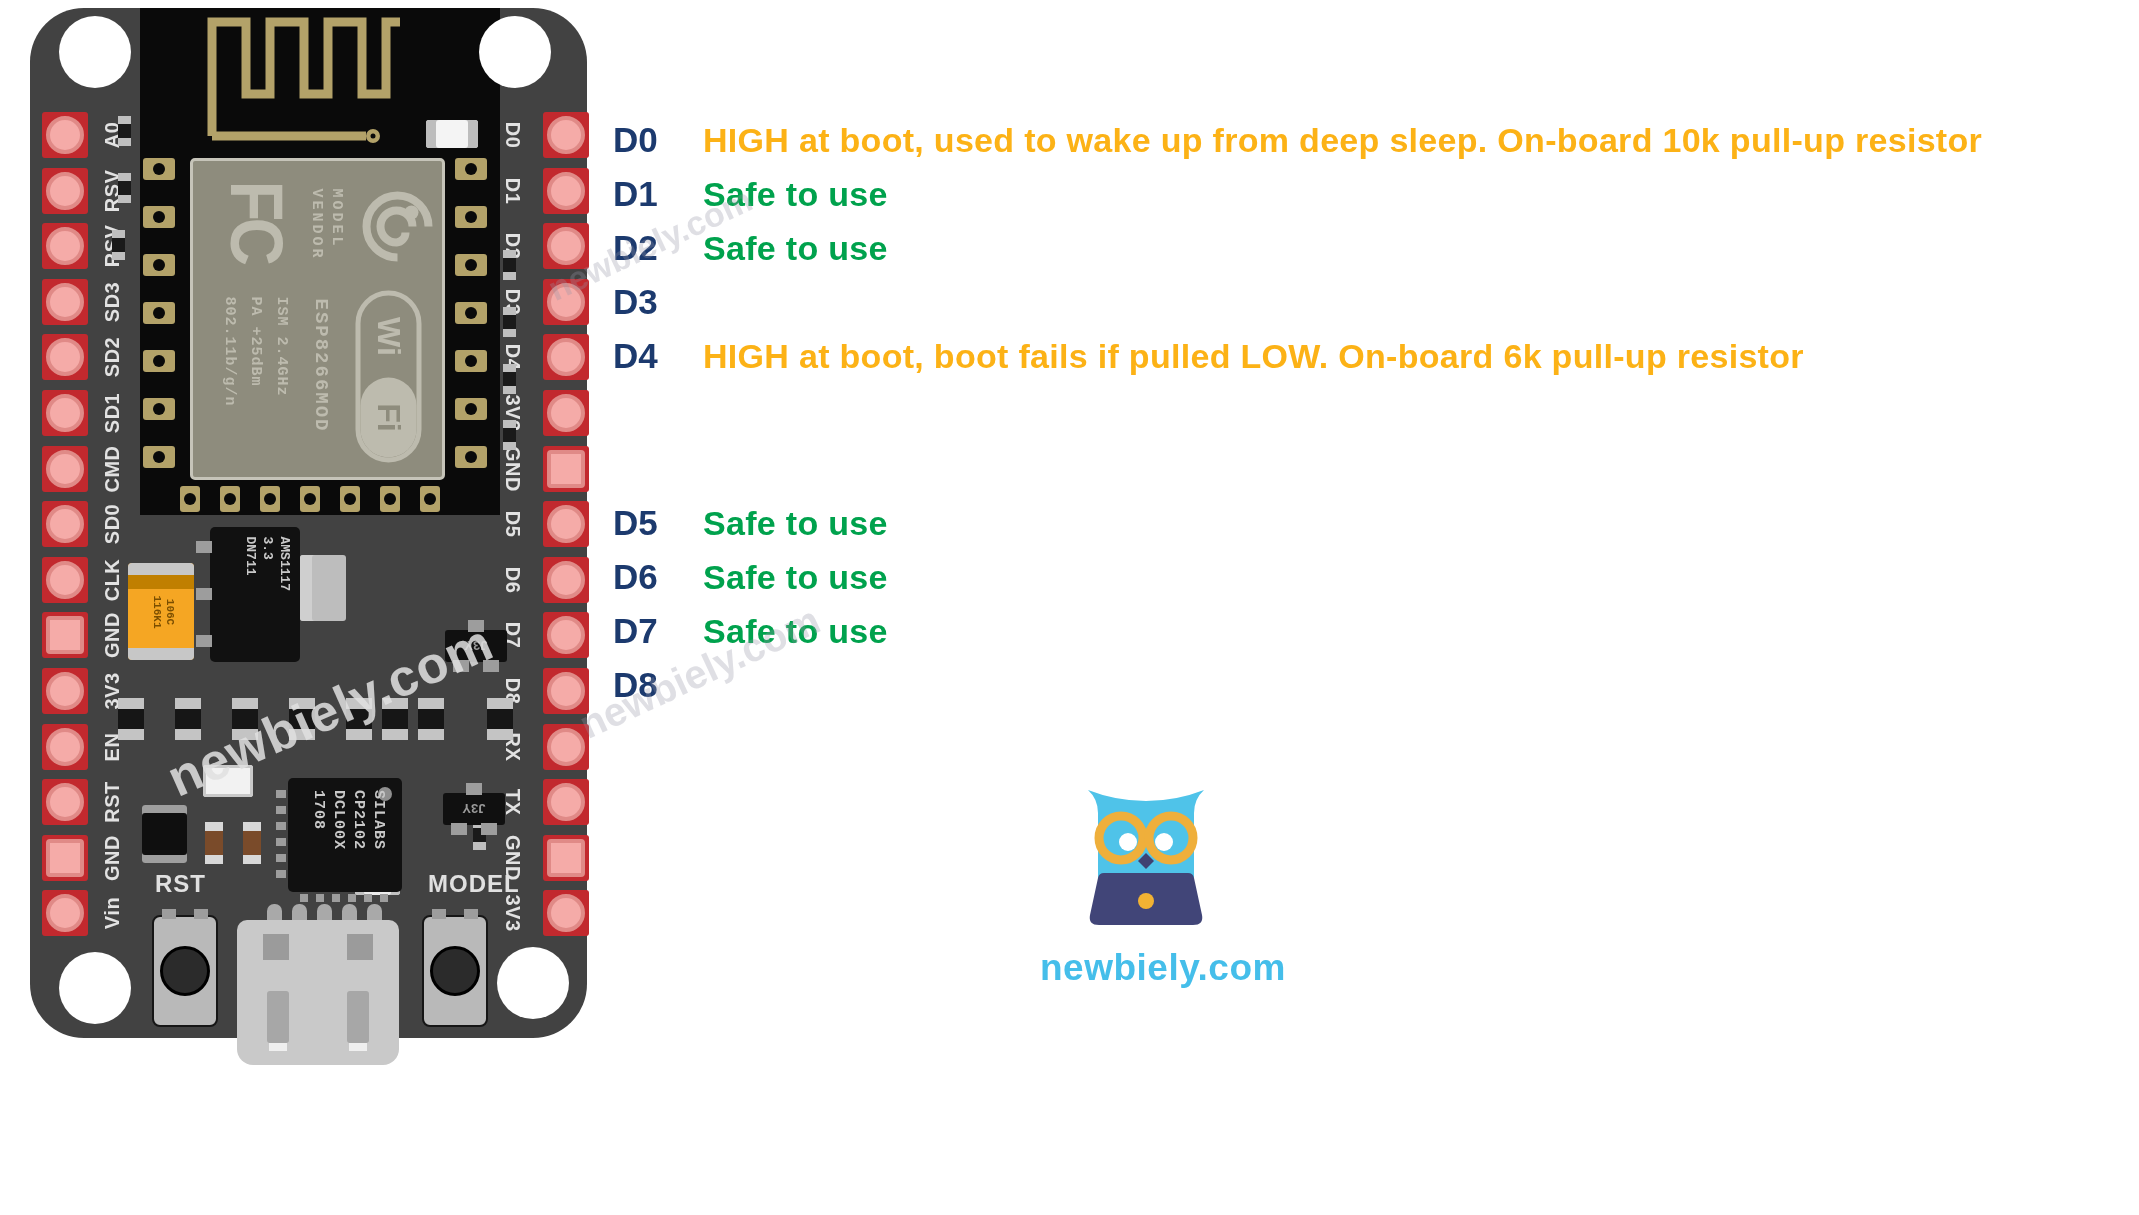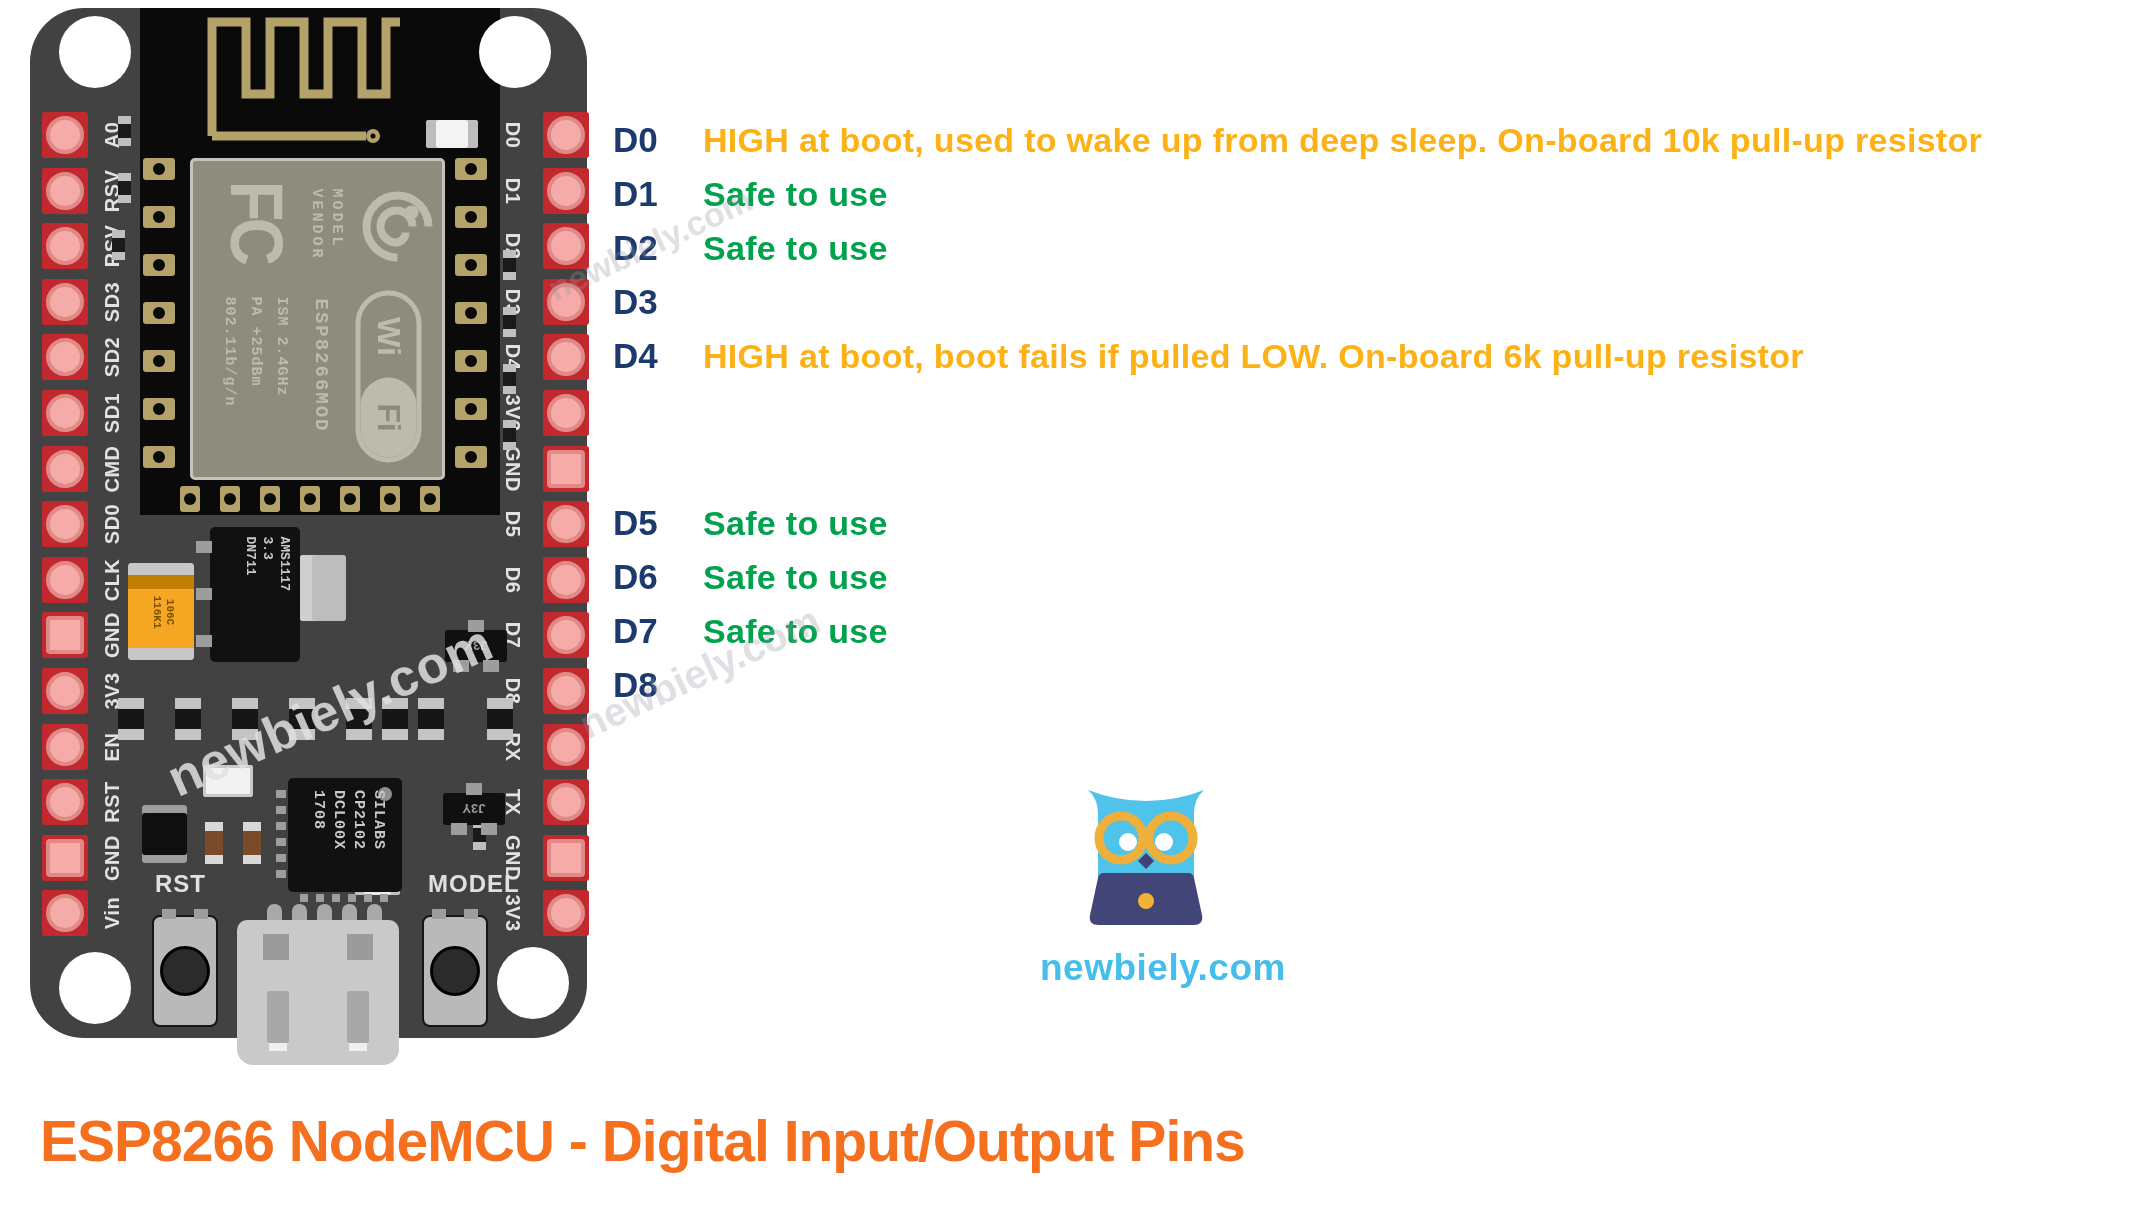--- a/index.html
+++ b/index.html
@@ -584,15 +584,14 @@
       <circle cx="95" cy="53" r="22" fill="none" stroke="#efaf3b" stroke-width="9"></circle>
       <circle cx="52" cy="57" r="9" fill="#ffffff"></circle>
       <circle cx="88" cy="57" r="9" fill="#ffffff"></circle>
       <path d="M70,68 L78,76 L70,84 L62,76 Z" fill="#3f4273"></path>
       <path d="M28,88 H112 Q117,88 118,93 L126,130 Q128,140 117,140 H23 Q12,140 14,130 L22,93 Q23,88 28,88 Z" fill="#414578"></path>
       <circle cx="70" cy="116" r="8" fill="#f2b233"></circle>
     </svg>
     <div class="logo-text">newbiely.com</div>
   </div>
 
-  <div class="page-title">ESP8266 NodeMCU - Digital Input/Output Pins</div>
 
 </div>
 
 </body></html>

